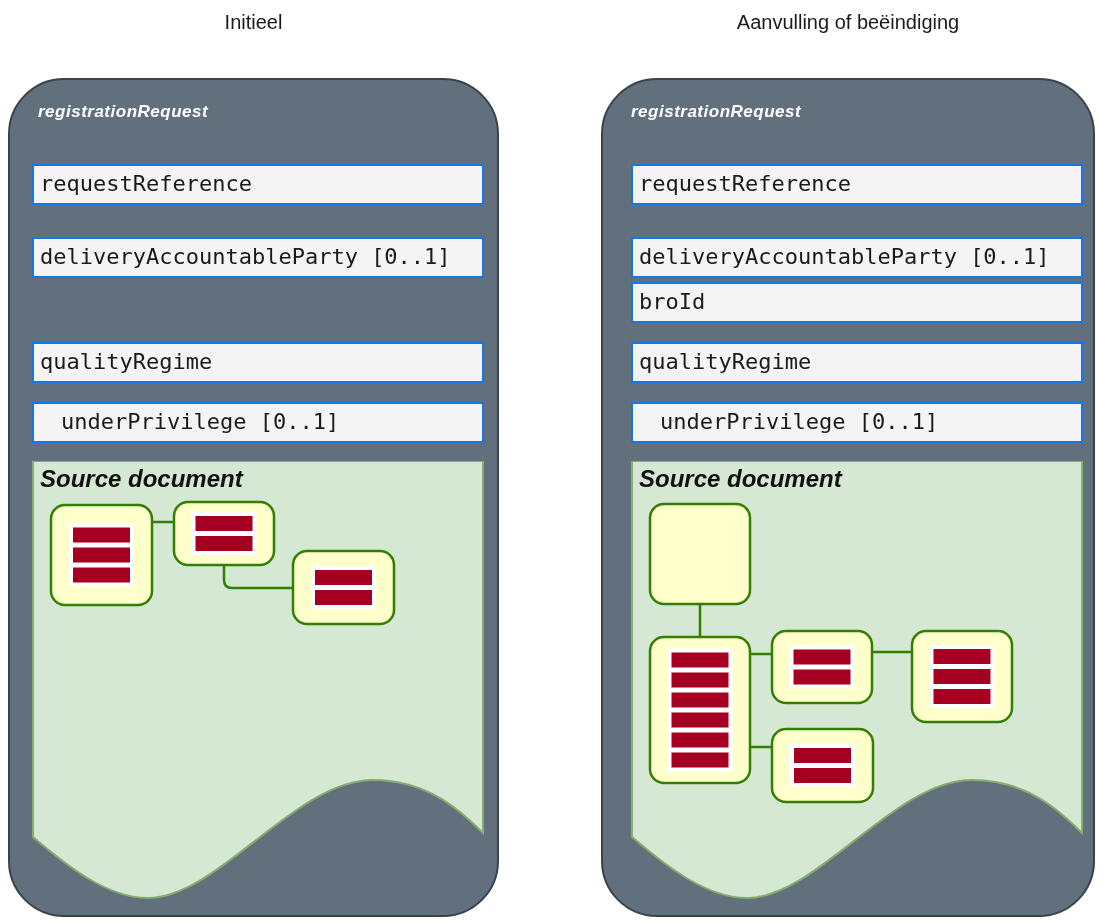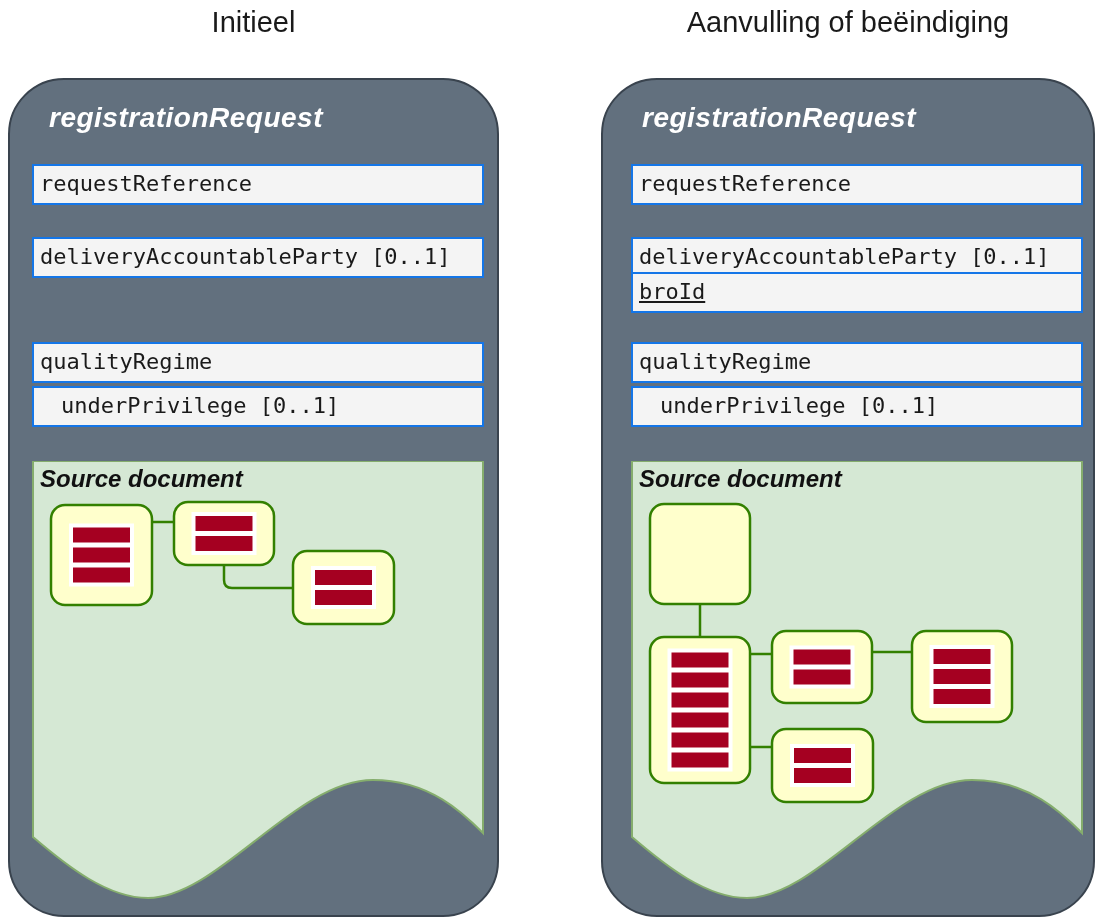--- a/index.html
+++ b/index.html
@@ -2,43 +2,43 @@
 <html style="--panel-bg: #62707e; --panel-border: #39434e; --header-text: #ffffff; --field-bg: #f4f4f4; --field-border: #1476e8; --field-text: #1a1a1a; --sd-title-text: #111111;"><head>
 <meta charset="utf-8">
 <style>
   html,body { margin:0; padding:0; background:#ffffff; }
   .canvas {
     position:relative; width:1102px; height:922px; background:#ffffff;
     font-family:"Liberation Sans", sans-serif; overflow:hidden;
   }
   .col-title {
     position:absolute; top:4px; text-align:center;
-    font-size:29px; color:#1a1a1a; line-height:36px;
+    font-size:20px; color:#1a1a1a; line-height:36px;
   }
   .panel {
     position:absolute; top:78px; height:839px; box-sizing:border-box;
     background:var(--panel-bg); border:2px solid var(--panel-border);
     border-radius:56px;
   }
   .panel-header {
     position:absolute; top:22px; left:28px;
-    font-size:28px; font-weight:bold; font-style:italic;
-    color:var(--header-text); letter-spacing:0.5px; white-space:nowrap;margin-left:11px;
+    font-size:17px; font-weight:bold; font-style:italic;
+    color:var(--header-text); letter-spacing:0.5px; white-space:nowrap;
   }
   .field {
     position:absolute; width:452px; height:41px; box-sizing:border-box;
     background:var(--field-bg); border:2px solid var(--field-border);
     font-family:"DejaVu Sans Mono", monospace; font-size:22px;
     color:var(--field-text); line-height:36px; padding-left:6px;
     white-space:nowrap; overflow:hidden;
   }
   .panel-left .field, .panel-left .source-doc { left:22px; }
   .panel-right .field, .panel-right .source-doc { left:28px; }
-  .row0 { top:84px; } .row1 { top:143px;margin-top:14px; } .row2 { top:192px;text-decoration:underline; }
-  .row3 { top:262px; } .row4 { top:306px;padding-left:27px; }
+  .row0 { top:84px; } .row1 { top:143px;margin-top:14px; } .row2 { top:202px; }
+  .row3 { top:262px; } .row4 { top:322px;padding-left:27px; }
   .source-doc { position:absolute; top:381px; width:520px; height:445px; }
   .source-doc svg { position:absolute; left:0; top:0; display:block; }
   .source-title {
     position:absolute; left:8px; top:4px;
     font-size:24px; font-weight:bold; font-style:italic;
     color:var(--sd-title-text); white-space:nowrap;
   }
 </style>
 </head>
 <body>

